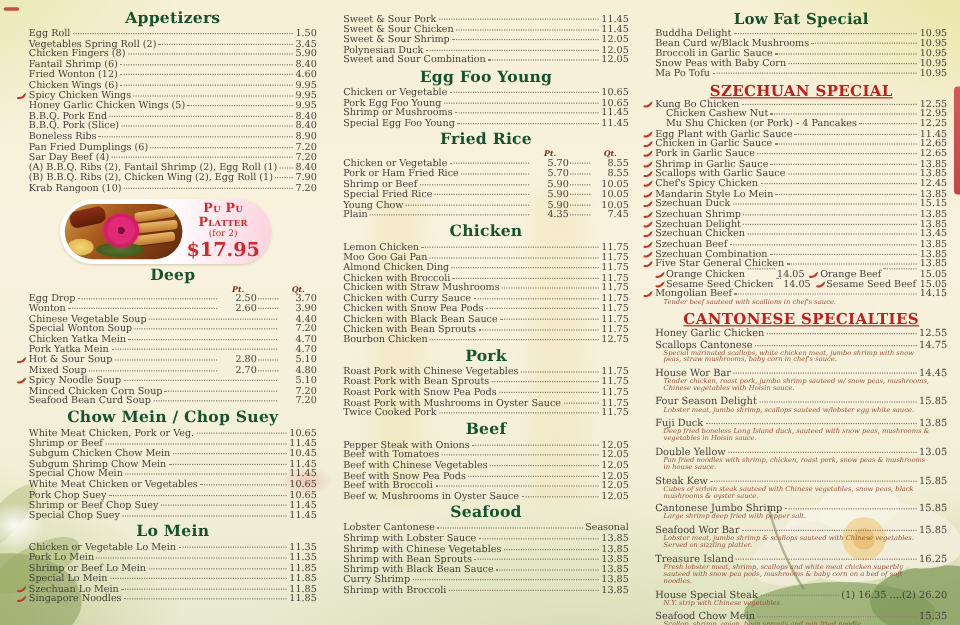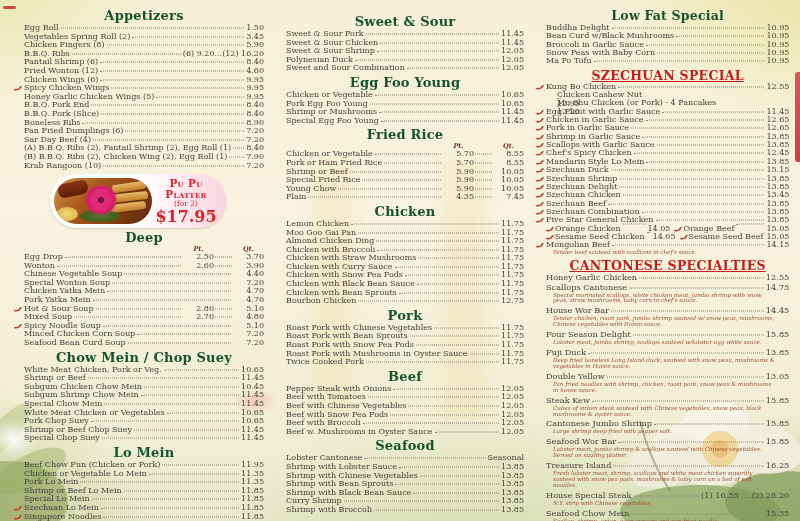--- a/index.html
+++ b/index.html
@@ -45,21 +45,21 @@
   .section-title { text-align:center; color:#14532d; font-weight:bold; font-size:13px;
     line-height:13px; margin:3px 0 2px; letter-spacing:.2px; }
   .section-title.red { color:#c41d1d; font-size:10.5px; line-height:11px; text-decoration:underline;
     letter-spacing:.3px; margin:4px 0 2px; }
   .col2 .section-title { font-size:12.5px; }
 
   .item-row { display:flex; align-items:baseline; font-size:8px; line-height:8px;
     color:#443f38; height:8.6px; position:relative; white-space:nowrap; }
   .col2 .item-row { height:8.35px; }
   .col2 .sec-cantonese .item-row { height:9.5px; font-size:8.2px; }
-  .item-row.indent { padding-left:9px;flex-direction:column; }
+  .item-row.indent { padding-left:9px; }
   .item-name { white-space:nowrap; }
   .leader { flex:1; min-width:4px; border-bottom:1px dotted #8d8172; margin:0 2px;
     transform:translateY(-1.5px); }
   .price { white-space:nowrap; }
   .price.fixed { width:31px; text-align:right; }
   .gap-leader { width:17px; border-bottom:1px dotted #8d8172; margin:0 1px; transform:translateY(-1.5px); }
   .size-head { display:flex; justify-content:flex-end; align-items:flex-start;
     font-size:6.5px; font-weight:bold; font-style:italic; color:#7c2b1a; height:7px; line-height:7px; }
   .size-head .sh-pt { width:31px; text-align:center; }
   .size-head .sh-gap { width:19px; }
@@ -145,25 +145,20 @@
           <span class="item-name">Vegetables Spring Roll (2)</span>
           <span class="leader"></span>
           <span class="price">3.45</span>
         </div>
         <div class="item-row">
           <span class="item-name">Chicken Fingers (8)</span>
           <span class="leader"></span>
           <span class="price">5.90</span>
         </div>
         <div class="item-row">
-          <span class="item-name">B.B.Q. Ribs</span>
-          <span class="leader"></span>
-          <span class="price">(6) 9.20...(12) 16.20</span>
-        </div>
-        <div class="item-row">
           <span class="item-name">Fantail Shrimp (6)</span>
           <span class="leader"></span>
           <span class="price">8.40</span>
         </div>
         <div class="item-row">
           <span class="item-name">Fried Wonton (12)</span>
           <span class="leader"></span>
           <span class="price">4.60</span>
         </div>
         <div class="item-row">
@@ -365,25 +360,20 @@
         </div>
         <div class="item-row">
           <span class="item-name">Special Chop Suey</span>
           <span class="leader"></span>
           <span class="price">11.45</span>
         </div>
       </div>
       <div class="sec-lo-mein">
         <div class="section-title">Lo Mein</div>
         <div class="item-row">
-          <span class="item-name">Beef Chow Fun (Chicken or Pork)</span>
-          <span class="leader"></span>
-          <span class="price">11.95</span>
-        </div>
-        <div class="item-row">
           <span class="item-name">Chicken or Vegetable Lo Mein</span>
           <span class="leader"></span>
           <span class="price">11.35</span>
         </div>
         <div class="item-row">
           <span class="item-name">Pork Lo Mein</span>
           <span class="leader"></span>
           <span class="price">11.35</span>
         </div>
         <div class="item-row">
@@ -411,21 +401,20 @@
               <path d="M6.3 2.3 L7.5 1" stroke="#4a7c2f" stroke-width="0.9" stroke-linecap="round"></path>
             </svg></span>
           <span class="item-name">Singapore Noodles</span>
           <span class="leader"></span>
           <span class="price">11.85</span>
         </div>
       </div>
     </div>
   <div class="col col1">
       <div class="sec-sweet-sour">
-        <div class="section-title">Sweet &amp; Sour</div>
         <div class="item-row">
           <span class="item-name">Sweet &amp; Sour Pork</span>
           <span class="leader"></span>
           <span class="price">11.45</span>
         </div>
         <div class="item-row">
           <span class="item-name">Sweet &amp; Sour Chicken</span>
           <span class="leader"></span>
           <span class="price">11.45</span>
         </div>

